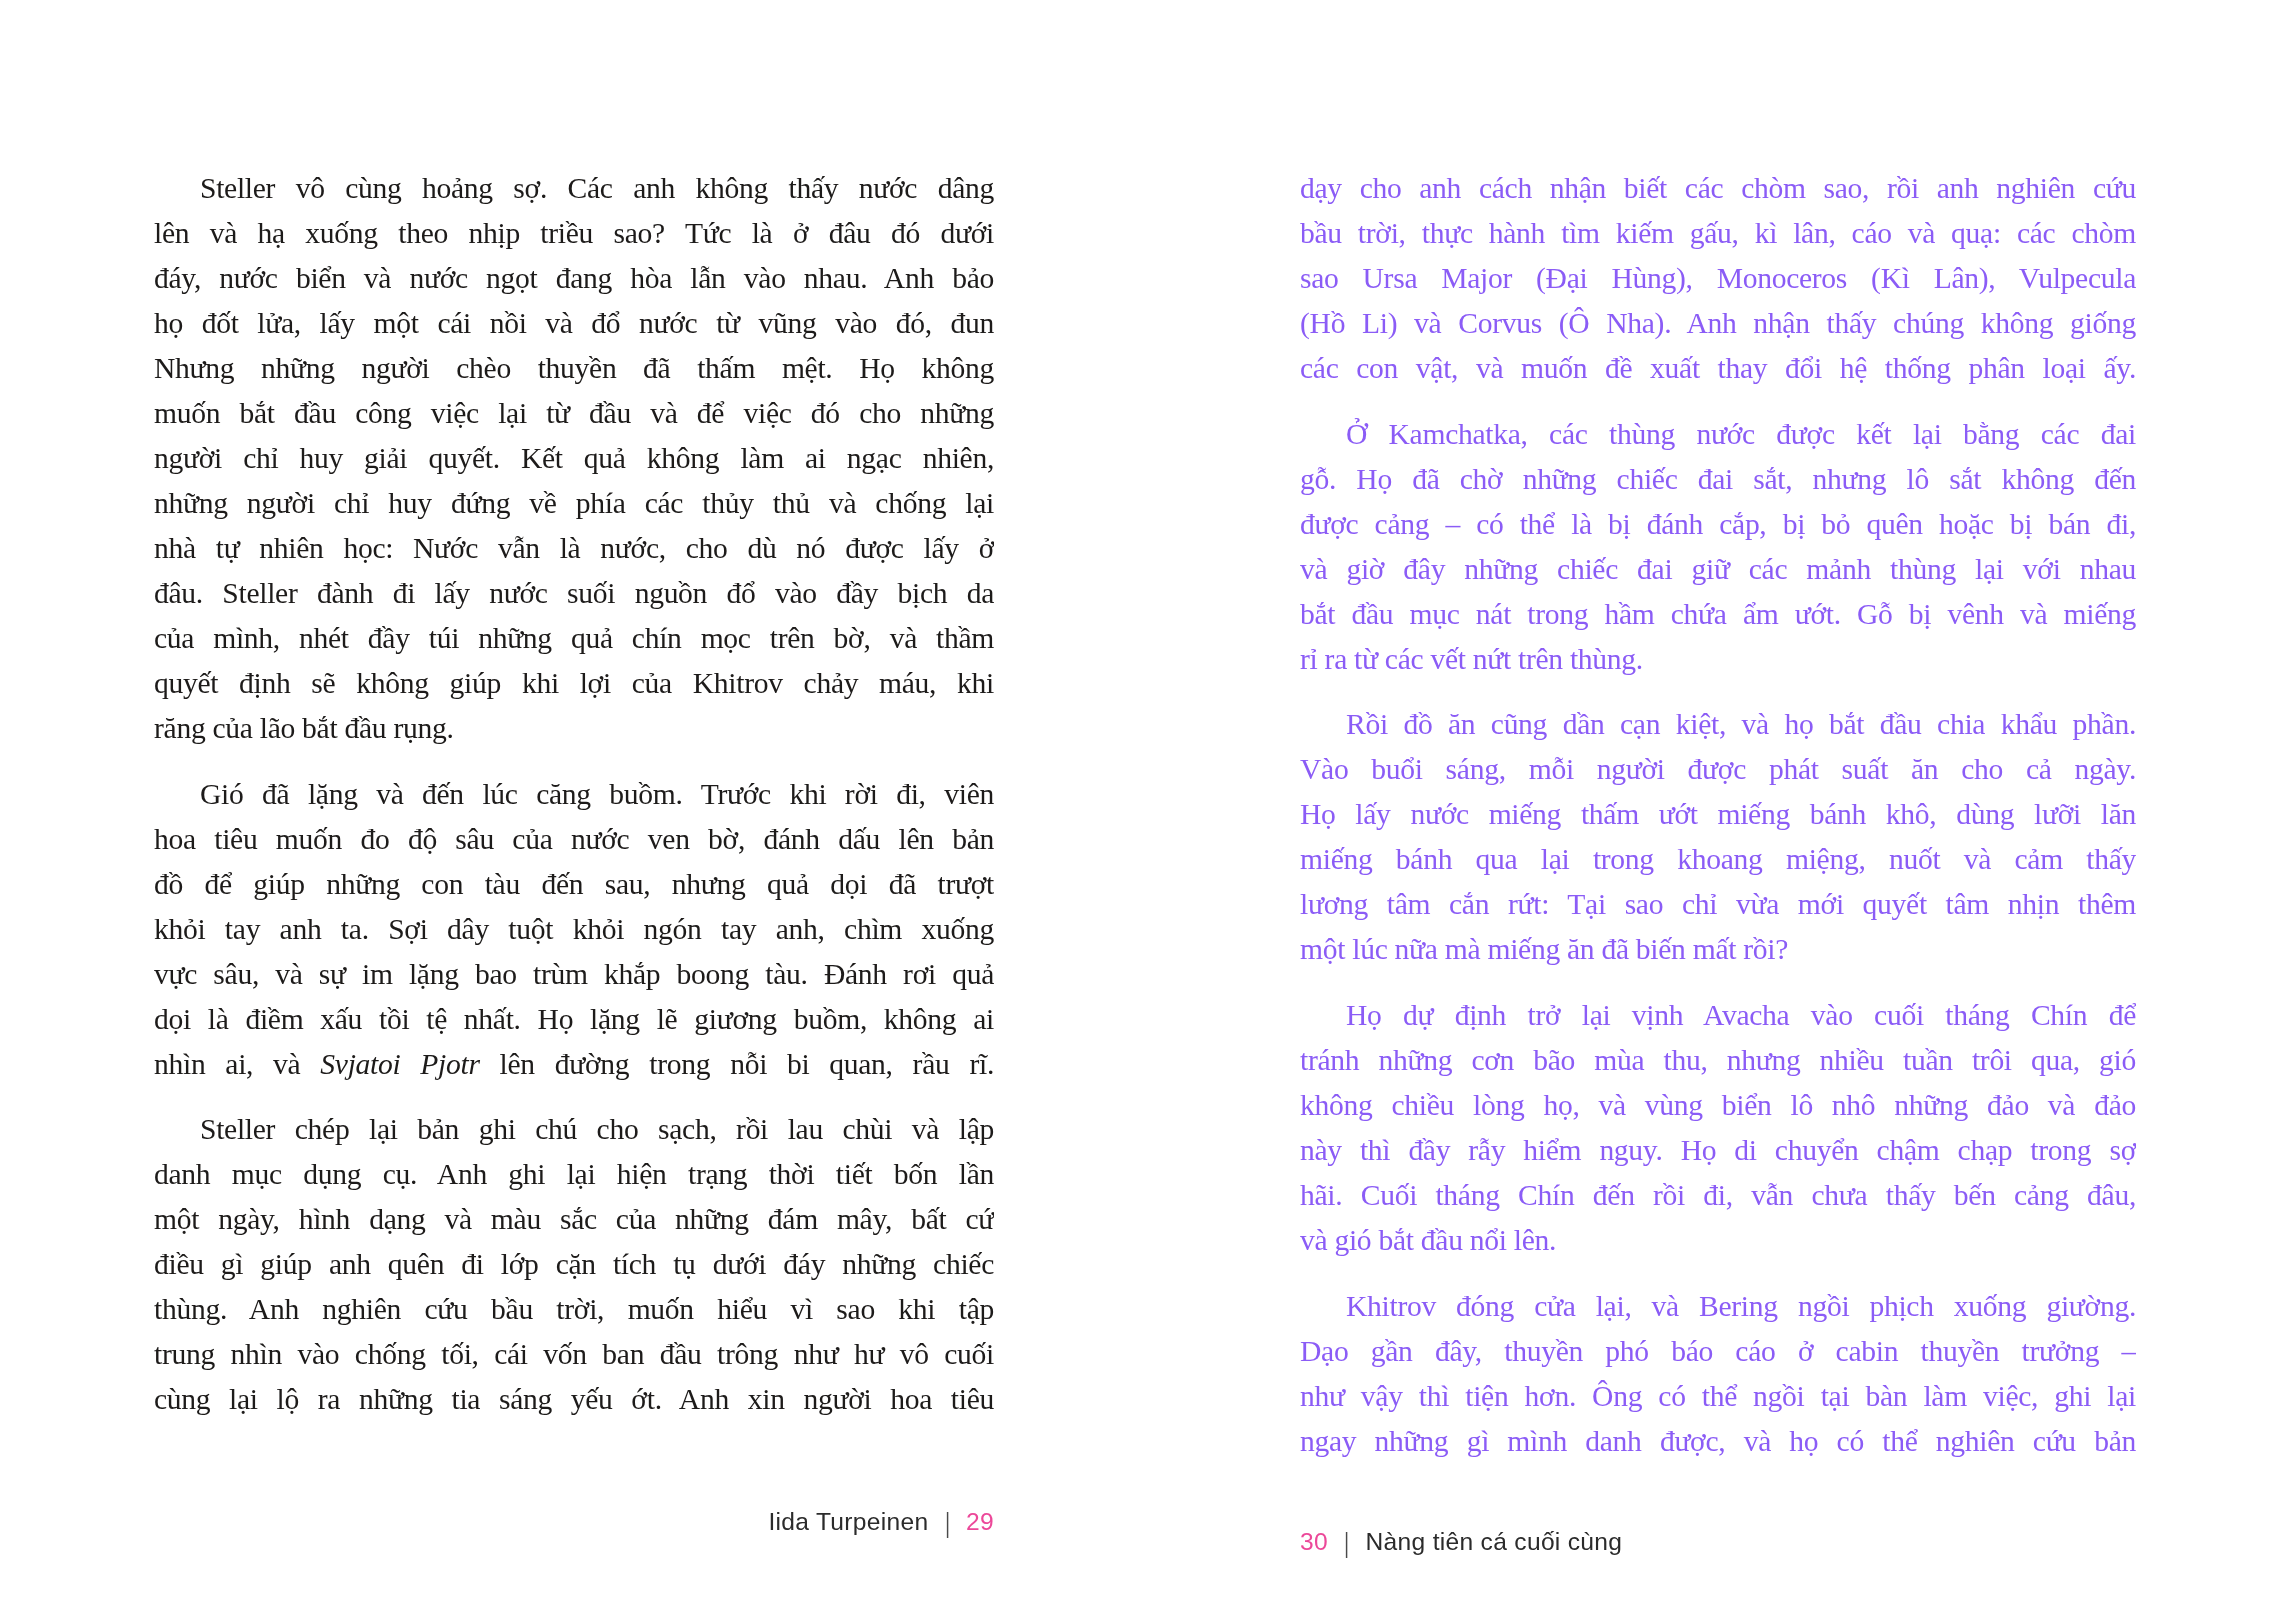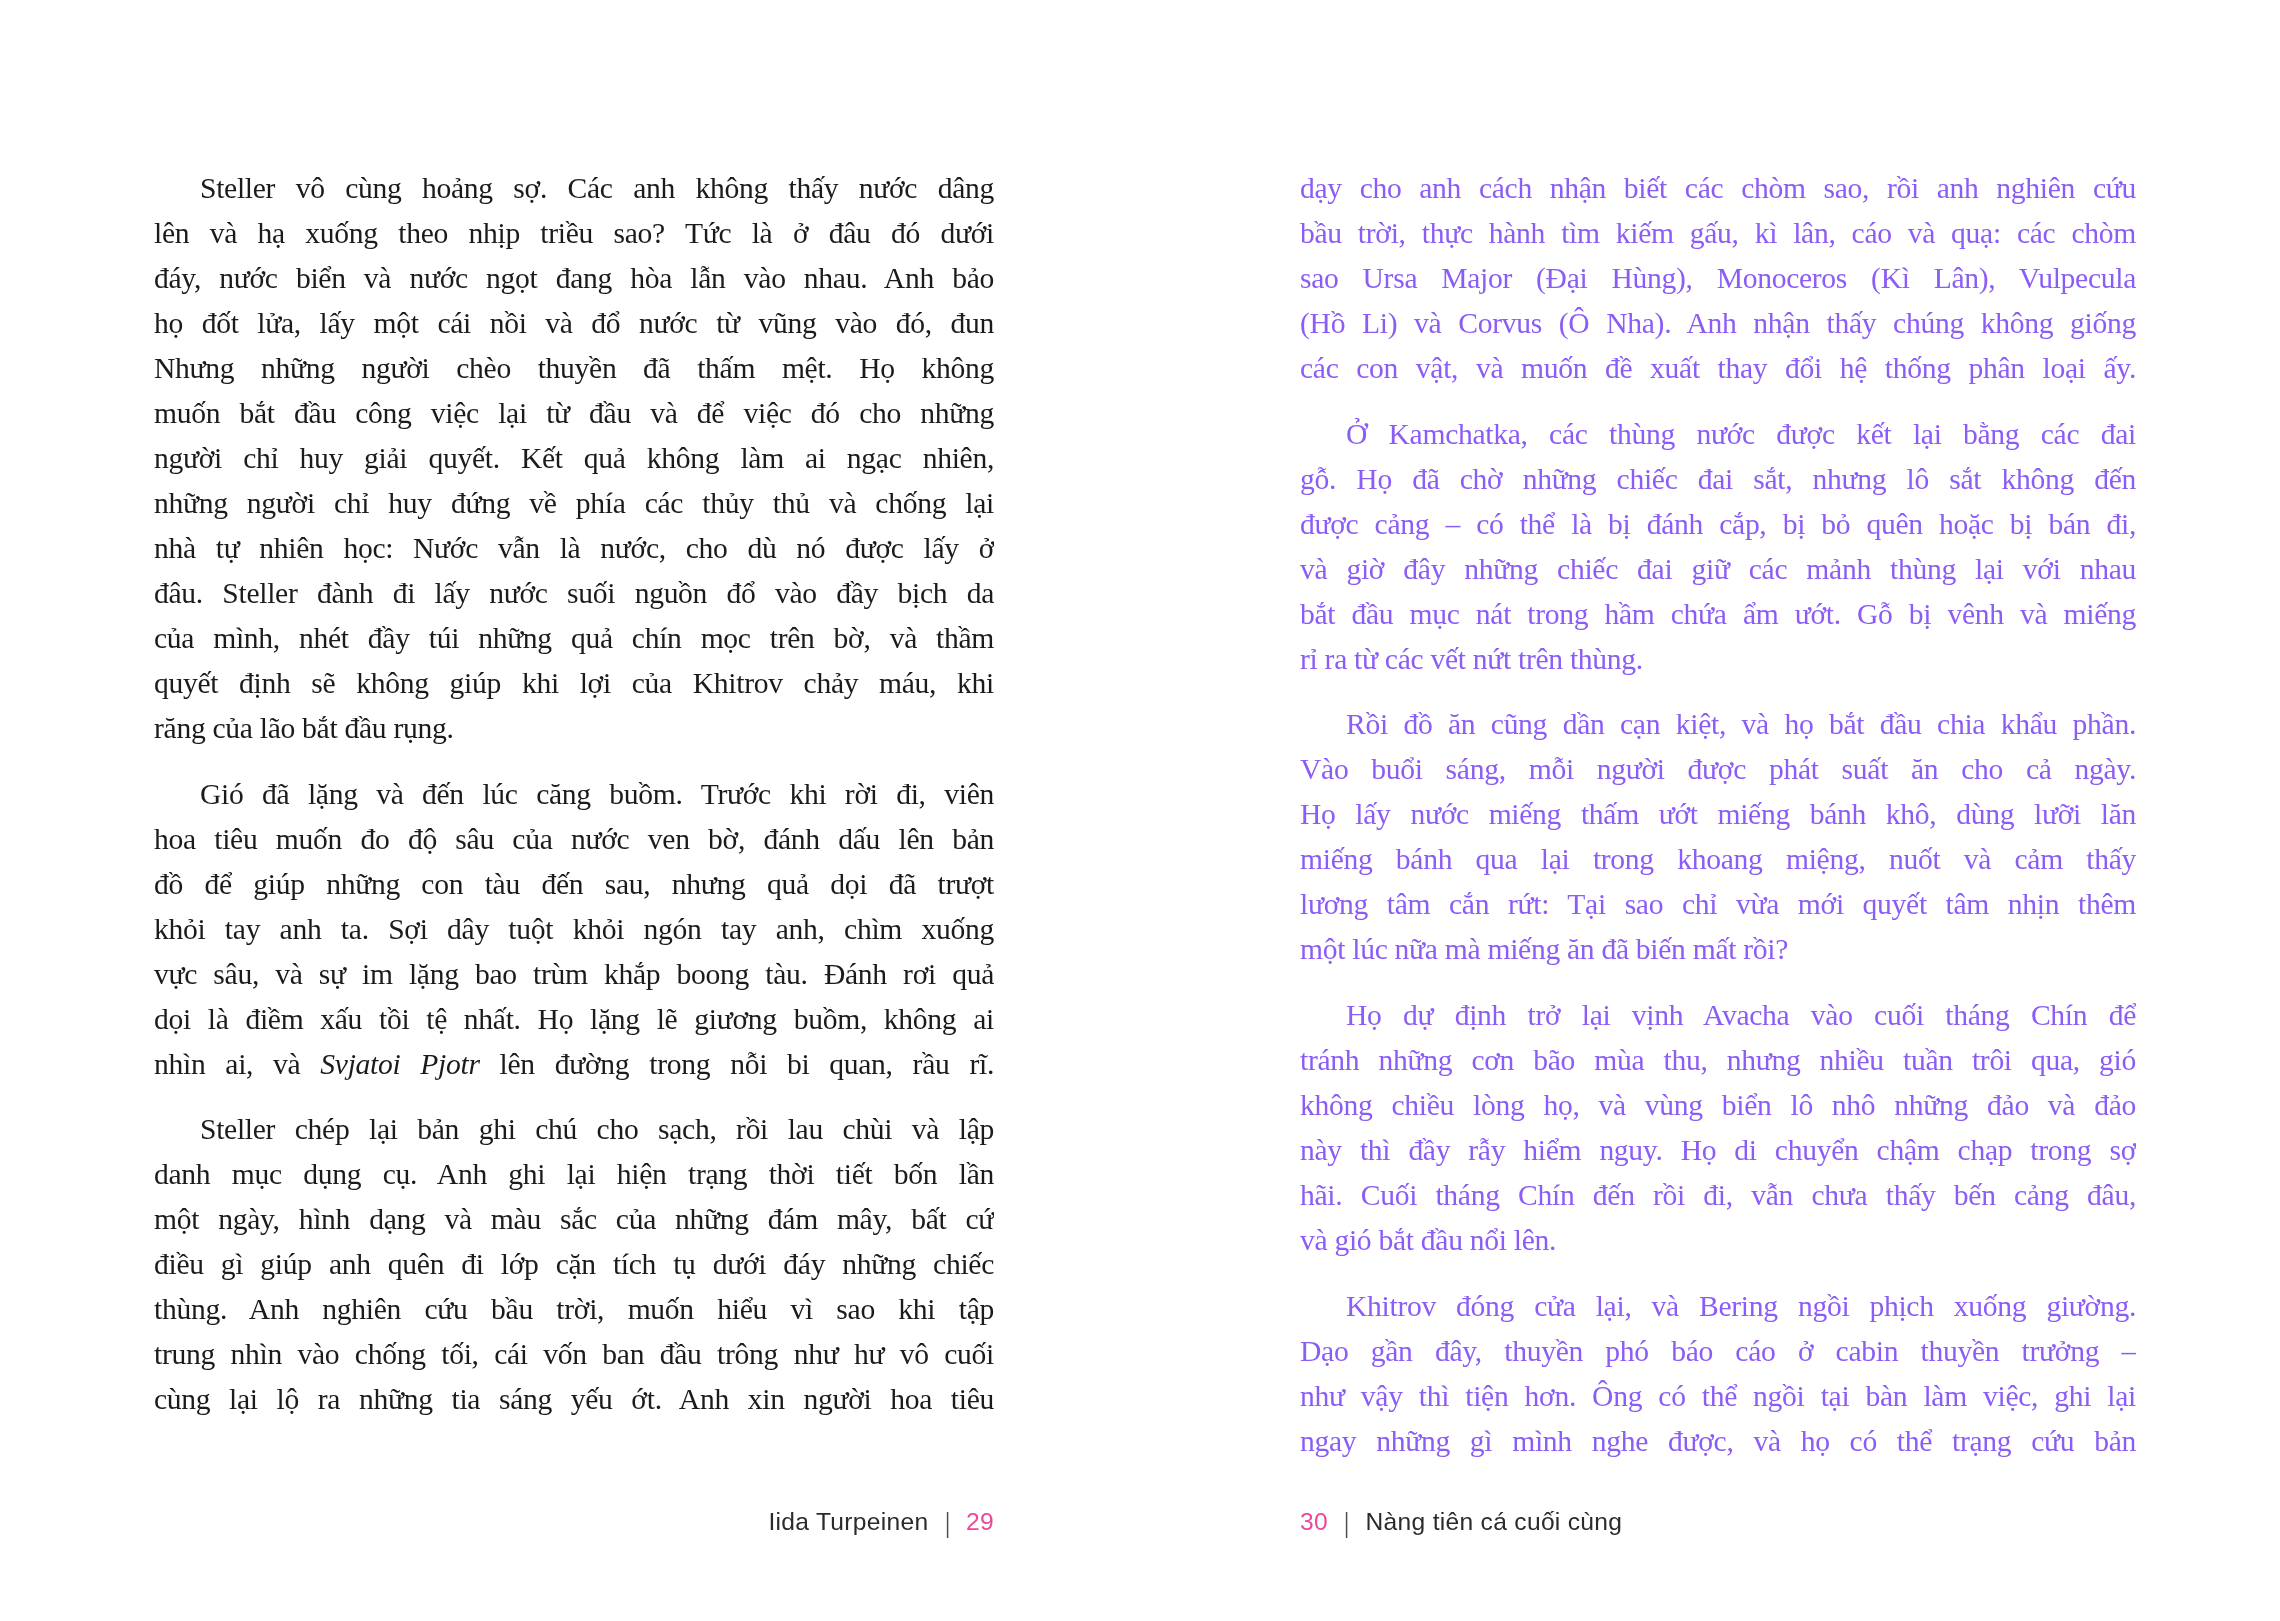--- a/index.html
+++ b/index.html
@@ -118,24 +118,24 @@
           <div class="line"><span>tránh những cơn bão mùa thu, nhưng nhiều tuần trôi qua, gió</span></div>
           <div class="line"><span>không chiều lòng họ, và vùng biển lô nhô những đảo và đảo</span></div>
           <div class="line"><span>này thì đầy rẫy hiểm nguy. Họ di chuyển chậm chạp trong sợ</span></div>
           <div class="line"><span>hãi. Cuối tháng Chín đến rồi đi, vẫn chưa thấy bến cảng đâu,</span></div>
           <div class="line end"><span>và gió bắt đầu nổi lên.</span></div>
         </div>
         <div class="para">
           <div class="line indent"><span>Khitrov đóng cửa lại, và Bering ngồi phịch xuống giường.</span></div>
           <div class="line"><span>Dạo gần đây, thuyền phó báo cáo ở cabin thuyền trưởng –</span></div>
           <div class="line"><span>như vậy thì tiện hơn. Ông có thể ngồi tại bàn làm việc, ghi lại</span></div>
-          <div class="line"><span>ngay những gì mình nghe được, và họ có thể trạng cứu bản</span></div>
+          <div class="line"><span>ngay những gì mình danh được, và họ có thể nghiên cứu bản</span></div>
         </div>
       </div>
-    <div class="footer footer-right" style="color: rgb(43, 43, 43);">
+    <div class="footer footer-right" style="color: rgb(43, 43, 43); margin-top: 20px;">
       <span class="pagenum">30</span>
       <span class="sep">|</span>
       <span>Nàng tiên cá cuối cùng</span>
     </div>
   </section>
 
 </div>
 
 
 </body></html>

